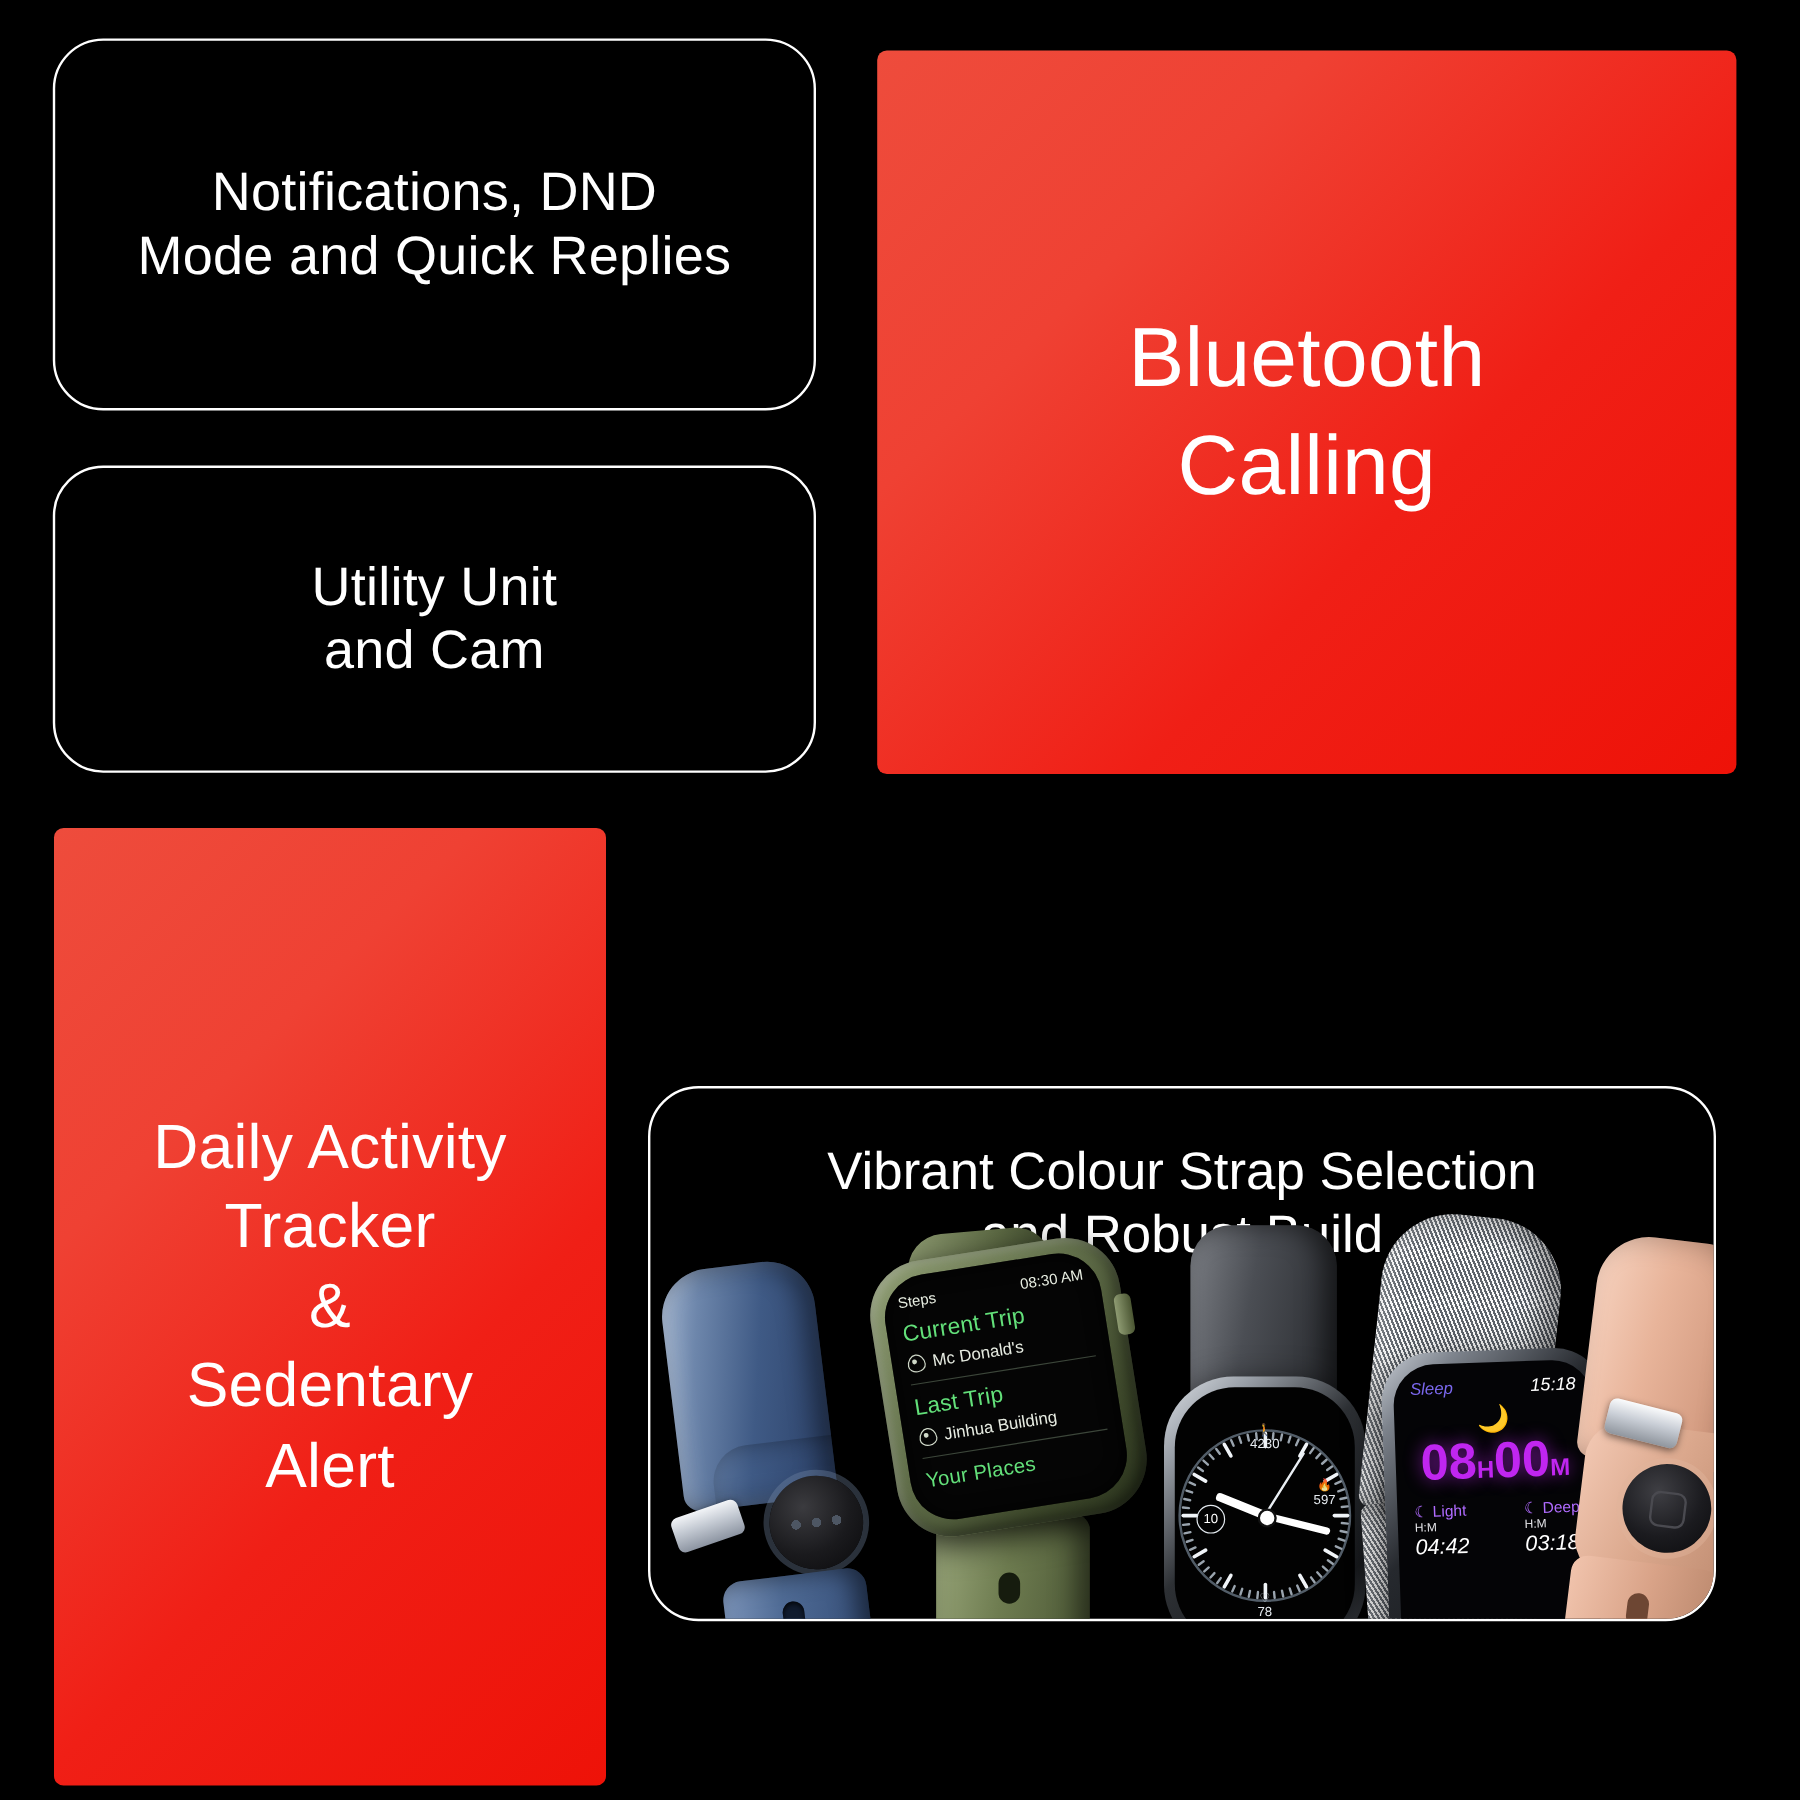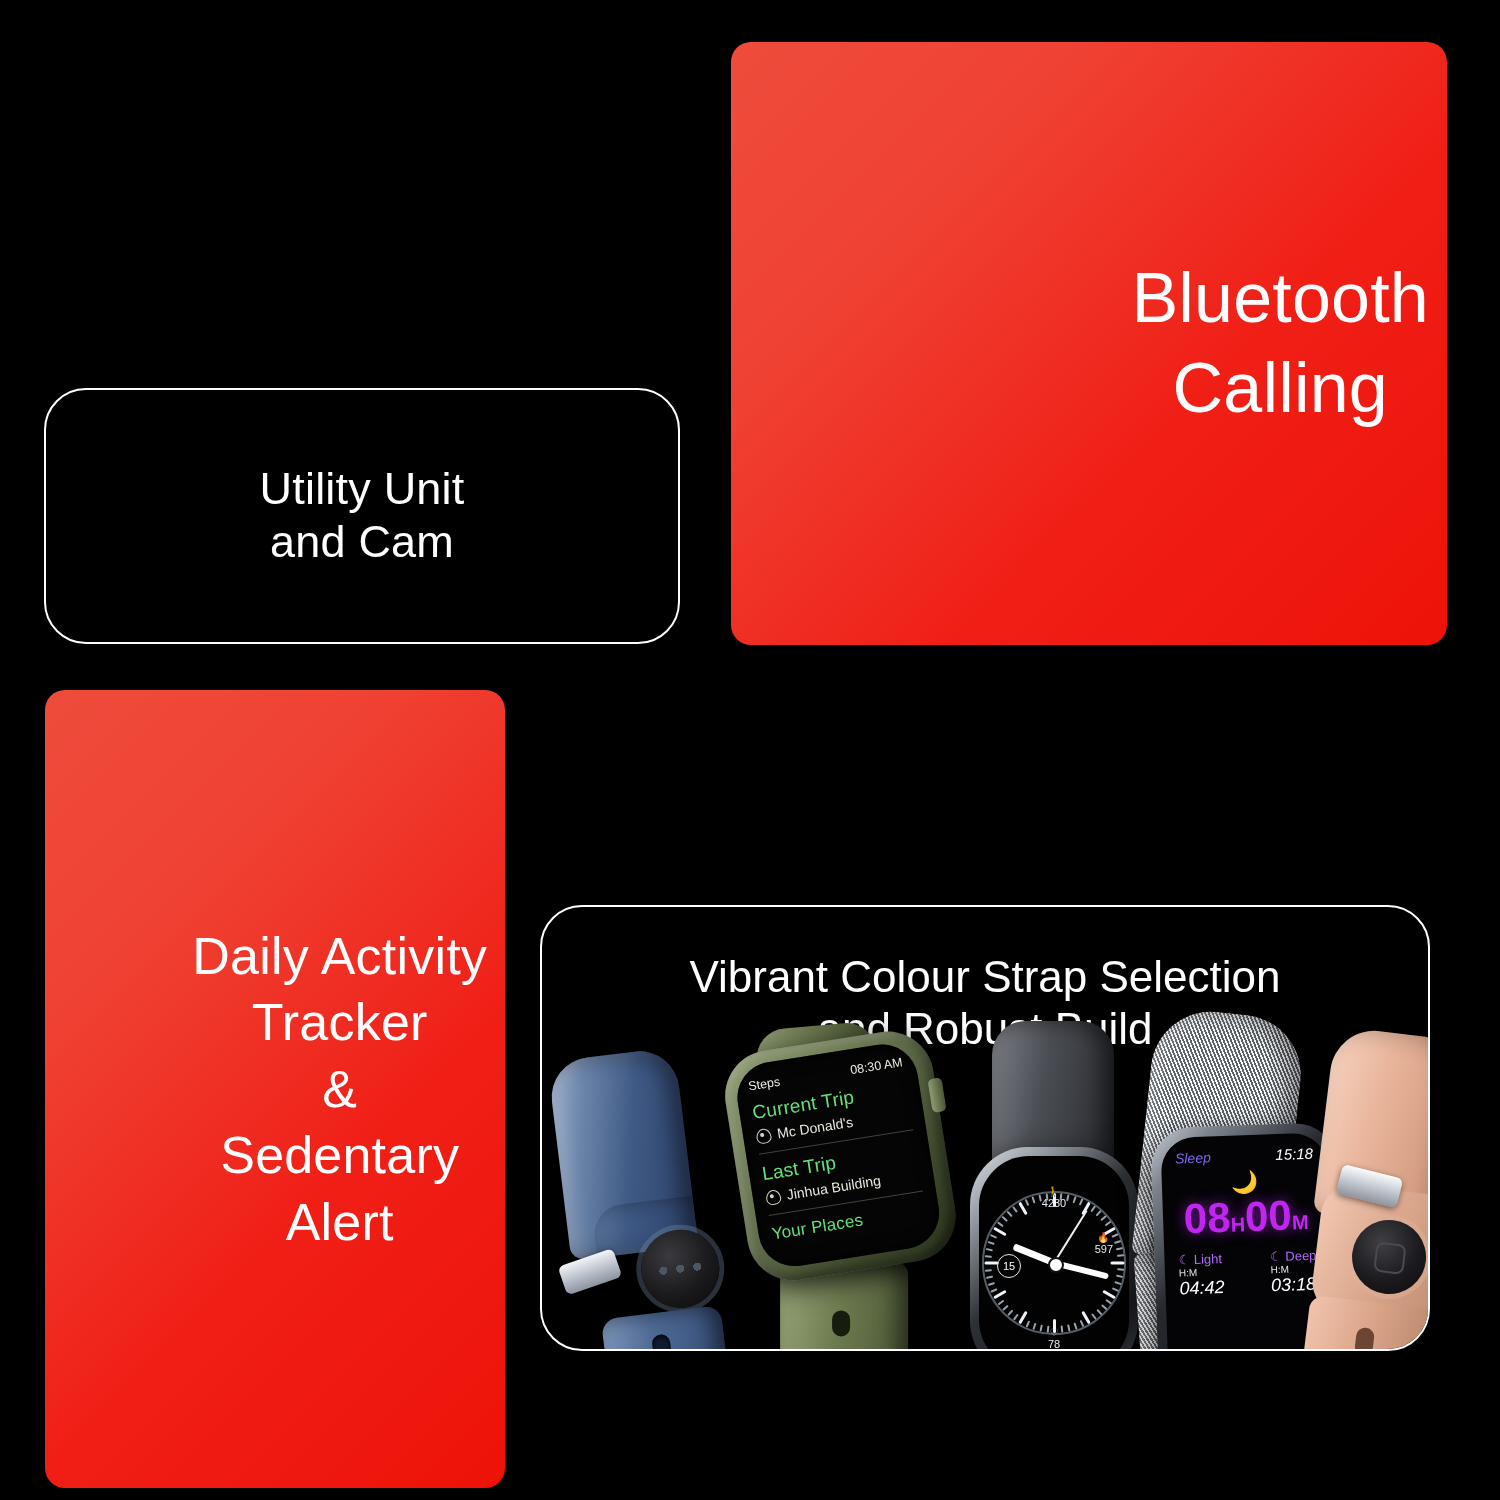--- a/index.html
+++ b/index.html
@@ -9,23 +9,22 @@
     -webkit-font-smoothing:antialiased;
   }
   .stage{position:absolute;inset:0;background:#000;}
 
   
   .card{position:absolute;box-sizing:border-box;display:flex;align-items:center;justify-content:center;}
   .card-outline{
     background:#000;border:2px solid #ffffff;border-radius:42px;
   }
   .card-red{
-    border:none;border-radius:20px;
+    border:none;border-radius:8px;
     background:linear-gradient(135deg,#ee4c3c 0%,#ef4133 28%,#f01f16 62%,#ee1208 100%);
-    justify-content:flex-end;
   }
   .card-title{
     color:#ffffff;text-align:center;line-height:1.17;font-weight:400;
     letter-spacing:.2px;padding:0 18px;
   }
 
   
   #card-notifications{left:44px;top:32px;width:636px;height:310px;}
   #card-notifications .card-title{font-size:45px;}
 
@@ -267,20 +266,23 @@
     background:radial-gradient(circle 4px at 5px 5px,#fff 99%,transparent 100%),
                radial-gradient(circle 4px at 23px 5px,#fff 99%,transparent 100%),
                radial-gradient(circle 4px at 41px 5px,#fff 99%,transparent 100%);
   }
 </style>
 </head>
 <body>
 
 <div class="stage">
 
+  <div class="card card-outline" id="card-notifications">
+    <div class="card-title">Notifications, DND<br>Mode and Quick Replies</div>
+  </div>
 
   <div class="card card-outline" id="card-utility">
     <div class="card-title">Utility Unit<br>and Cam</div>
   </div>
 
   <div class="card card-red" id="card-bluetooth">
     <div class="card-title">Bluetooth<br>Calling</div>
   </div>
 
   <div class="card card-red" id="card-activity">
@@ -536,21 +538,21 @@
                 <div class="v">4230</div>
               </div>
               <div class="sub" style="right:16px;top:76px;">
                 <div class="g">🔥</div>
                 <div class="v">597</div>
               </div>
               <div class="sub" style="left:50%;bottom:20px;transform:translateX(-50%);">
                 <div class="g">♡</div>
                 <div class="v">78</div>
               </div>
-              <div class="date-pill" style="left:18px;top:98px;">15</div>
+              <div class="date-pill" style="left:18px;top:98px;">10</div>
               <div class="hand hour"></div>
               <div class="hand min"></div>
               <div class="hand sec"></div>
               <div class="hub"></div>
             </div>
           </div>
         </div>
       </div>
 
       <div class="w" id="w-mesh">

